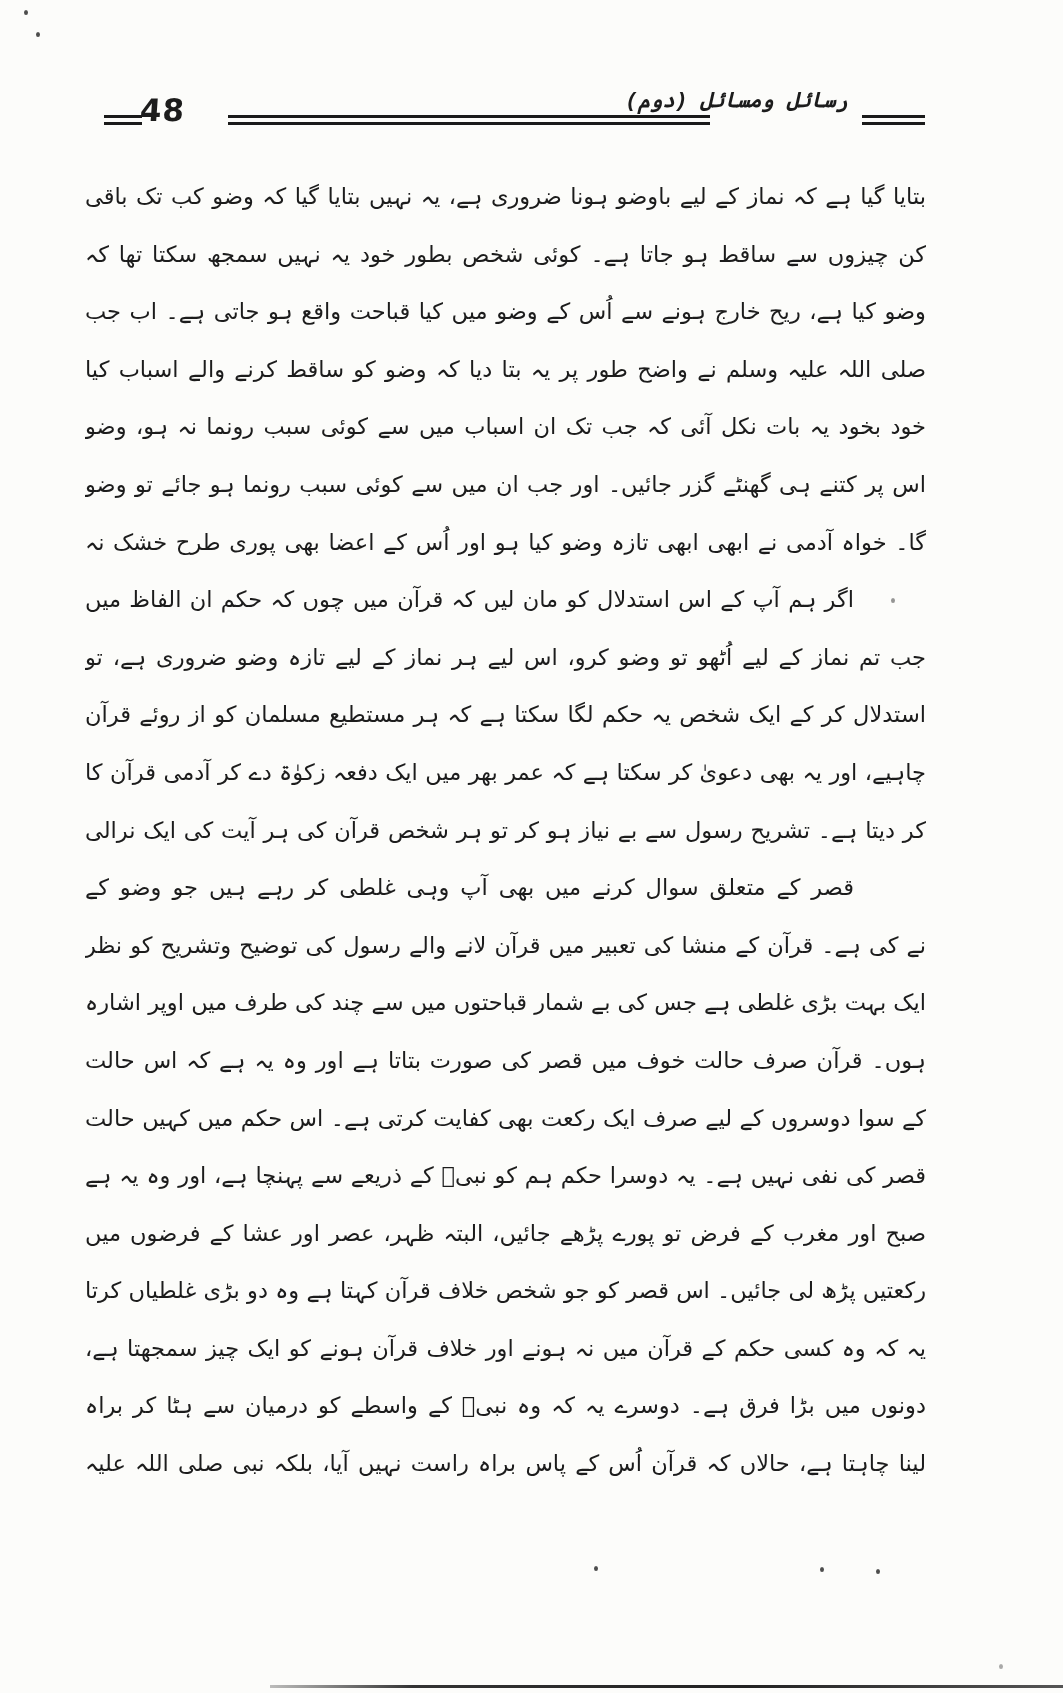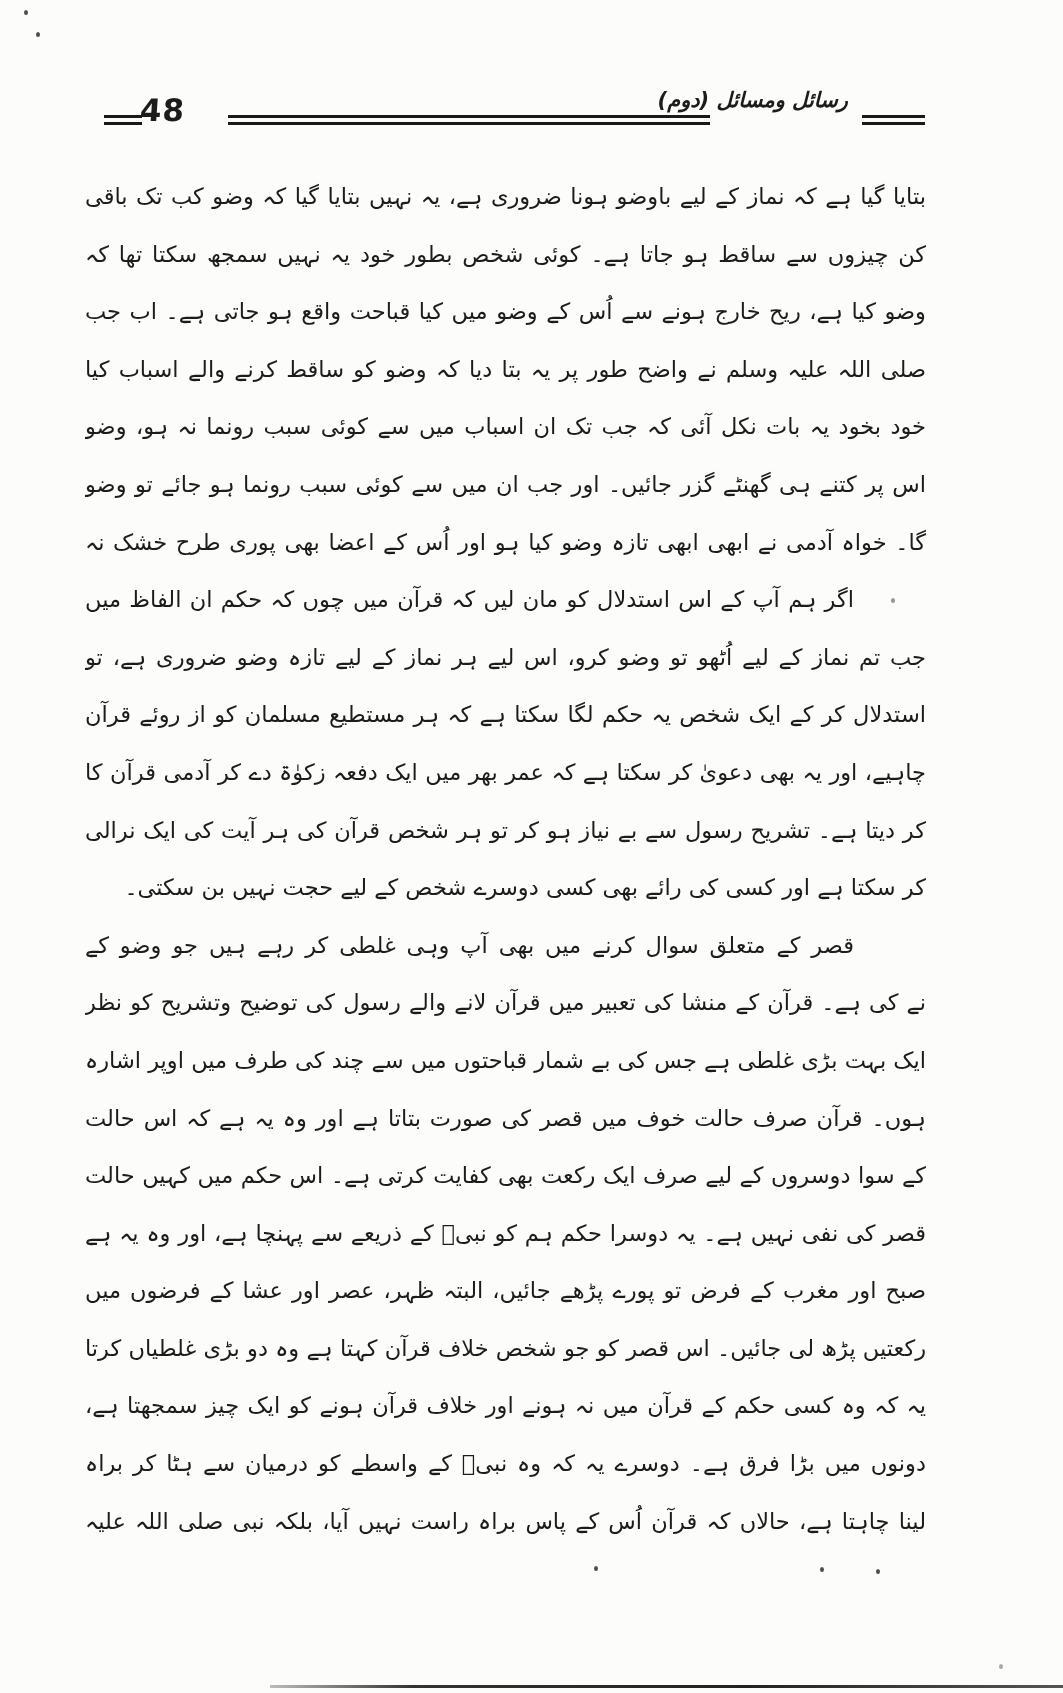--- a/index.html
+++ b/index.html
@@ -25,20 +25,21 @@
   .page-number {
     position:absolute; left:140px; top:92px; width:84px;
     font-size:31px; font-weight:700; letter-spacing:1px;
     transform:skewX(-4deg);
   }
   .book-title {
     position:absolute; left:698px; top:88px; width:150px;
     direction:rtl; text-align:right;
     font-size:21px; font-weight:700; font-style:italic;
     white-space:nowrap;
+    font-family:Liberation Mono, monospace;
   }
 
   
   .text-block {
     position:absolute; left:85px; top:168px; width:841px;
     direction:rtl;
   }
   .line {
     height:57.6px; line-height:57.6px;
     font-size:22.5px;
@@ -78,21 +79,20 @@
     <div class="line">وضو کیا ہے، ریح خارج ہونے سے اُس کے وضو میں کیا قباحت واقع ہو جاتی ہے۔ اب جب کہ حضور</div>
     <div class="line">صلی اللہ علیہ وسلم نے واضح طور پر یہ بتا دیا کہ وضو کو ساقط کرنے والے اسباب کیا ہیں تو اس سے</div>
     <div class="line">خود بخود یہ بات نکل آئی کہ جب تک ان اسباب میں سے کوئی سبب رونما نہ ہو، وضو باقی رہے گا، خواہ</div>
     <div class="line">اس پر کتنے ہی گھنٹے گزر جائیں۔ اور جب ان میں سے کوئی سبب رونما ہو جائے تو وضو باقی نہ رہے</div>
     <div class="line para-end">گا۔ خواہ آدمی نے ابھی ابھی تازہ وضو کیا ہو اور اُس کے اعضا بھی پوری طرح خشک نہ ہوئے ہوں۔</div>
     <div class="line indent">اگر ہم آپ کے اس استدلال کو مان لیں کہ قرآن میں چوں کہ حکم ان الفاظ میں آیا ہے کہ</div>
     <div class="line">جب تم نماز کے لیے اُٹھو تو وضو کرو، اس لیے ہر نماز کے لیے تازہ وضو ضروری ہے، تو اسی طرح کا</div>
     <div class="line">استدلال کر کے ایک شخص یہ حکم لگا سکتا ہے کہ ہر مستطیع مسلمان کو از روئے قرآن ہر سال حج کرنا</div>
     <div class="line">چاہیے، اور یہ بھی دعویٰ کر سکتا ہے کہ عمر بھر میں ایک دفعہ زکوٰۃ دے کر آدمی قرآن کا حکم پورا</div>
     <div class="line">کر دیتا ہے۔ تشریح رسول سے بے نیاز ہو کر تو ہر شخص قرآن کی ہر آیت کی ایک نرالی تعبیر وتاویل</div>
-    <div class="line para-end">کر سکتا ہے اور کسی کی رائے بھی کسی دوسرے شخص کے لیے حجت نہیں بن سکتی۔</div>
     <div class="line indent">قصر کے متعلق سوال کرنے میں بھی آپ وہی غلطی کر رہے ہیں جو وضو کے معاملے میں آپ</div>
     <div class="line">نے کی ہے۔ قرآن کے منشا کی تعبیر میں قرآن لانے والے رسول کی توضیح وتشریح کو نظر انداز کر دینا</div>
     <div class="line">ایک بہت بڑی غلطی ہے جس کی بے شمار قباحتوں میں سے چند کی طرف میں اوپر اشارہ کر چکا</div>
     <div class="line">ہوں۔ قرآن صرف حالت خوف میں قصر کی صورت بتاتا ہے اور وہ یہ ہے کہ اس حالت میں امام</div>
     <div class="line">کے سوا دوسروں کے لیے صرف ایک رکعت بھی کفایت کرتی ہے۔ اس حکم میں کہیں حالت امن کے</div>
     <div class="line">قصر کی نفی نہیں ہے۔ یہ دوسرا حکم ہم کو نبیؐ کے ذریعے سے پہنچا ہے، اور وہ یہ ہے کہ سفر کی حالت میں</div>
     <div class="line">صبح اور مغرب کے فرض تو پورے پڑھے جائیں، البتہ ظہر، عصر اور عشا کے فرضوں میں صرف دو دو</div>
     <div class="line">رکعتیں پڑھ لی جائیں۔ اس قصر کو جو شخص خلاف قرآن کہتا ہے وہ دو بڑی غلطیاں کرتا ہے۔ ایک</div>
     <div class="line">یہ کہ وہ کسی حکم کے قرآن میں نہ ہونے اور خلاف قرآن ہونے کو ایک چیز سمجھتا ہے، حالاں کہ ان</div>
     <div class="line">دونوں میں بڑا فرق ہے۔ دوسرے یہ کہ وہ نبیؐ کے واسطے کو درمیان سے ہٹا کر براہ راست قرآن کو</div>

